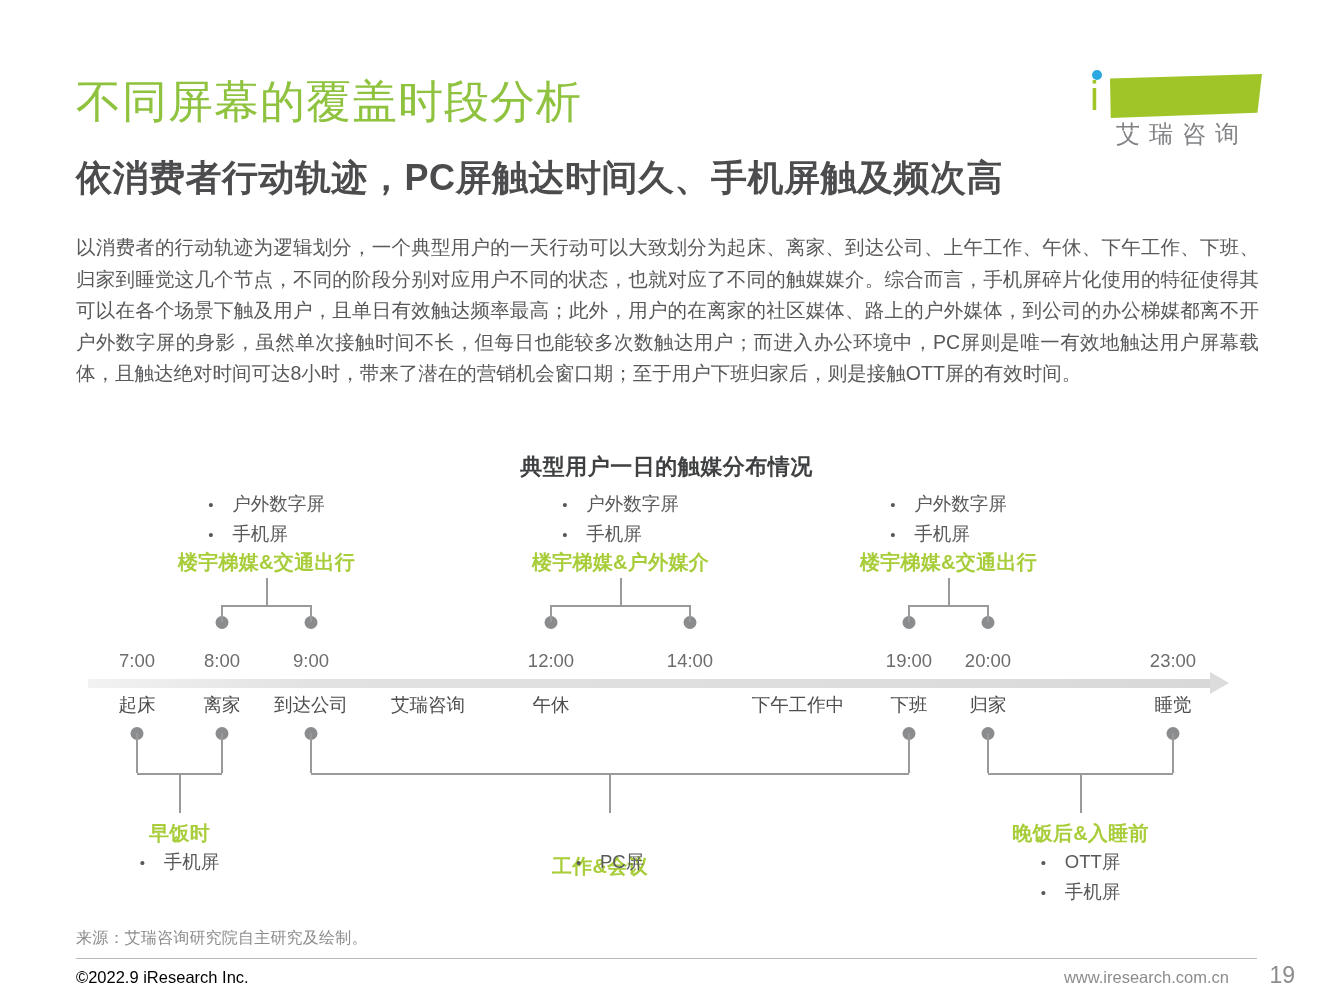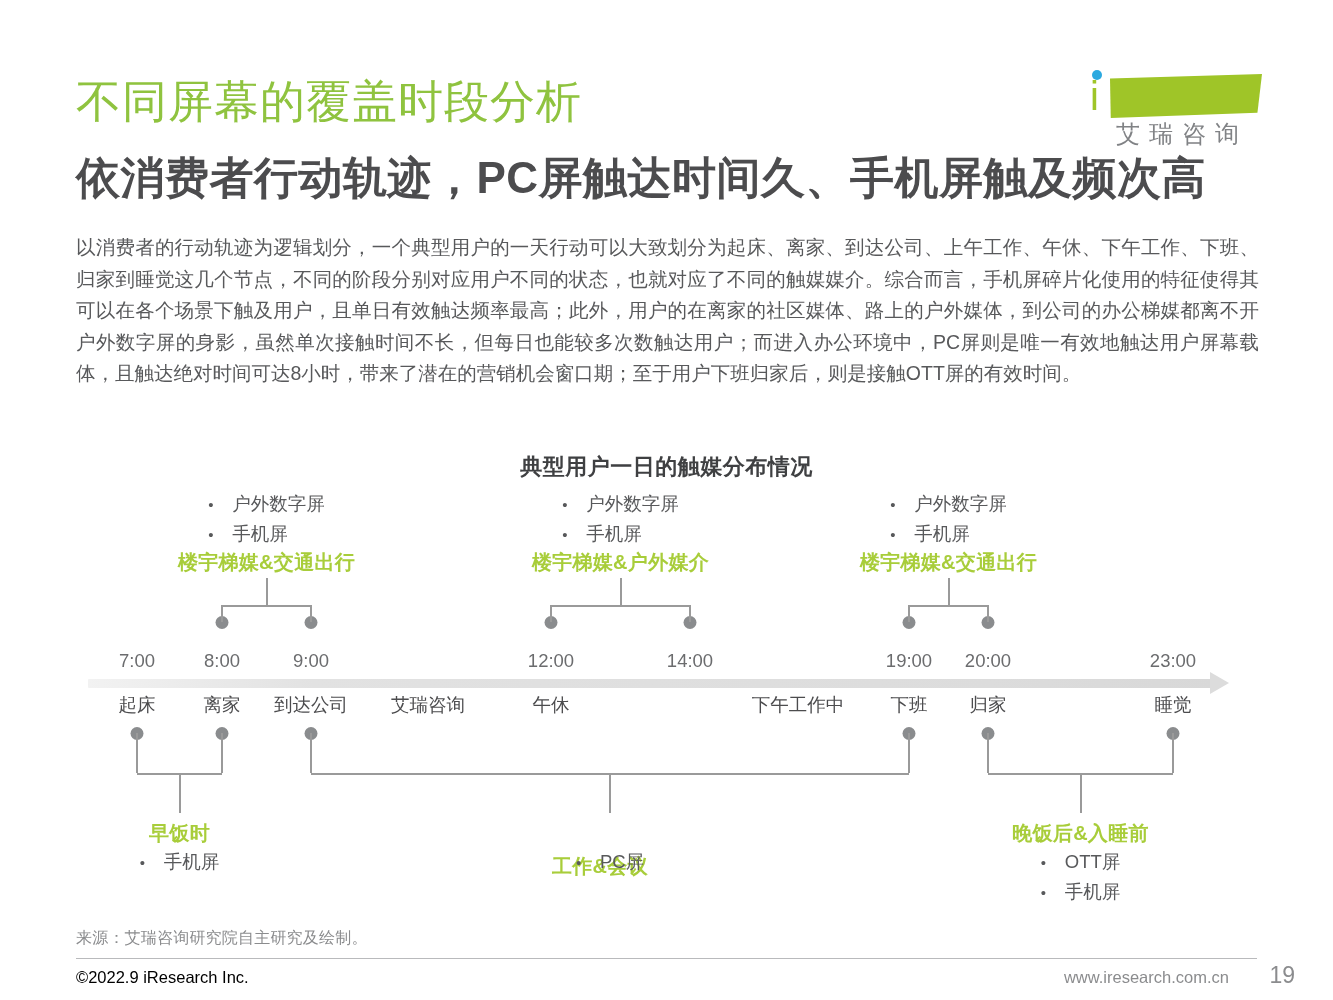--- a/index.html
+++ b/index.html
@@ -26,21 +26,21 @@
     line-height: 56px;
     color: #8fc33f;
     letter-spacing: 1px;
     font-weight: 400;
     white-space: nowrap;
   }
   #sub-title {
     position: absolute;
     left: 76px;
     top: 157px;
-    font-size: 44px;
+    font-size: 36px;
     line-height: 42px;
     color: #4c4c4e;
     font-weight: 700;
     letter-spacing: 0.5px;
     white-space: nowrap;
   }
 
   
   #logo {
     position: absolute;

